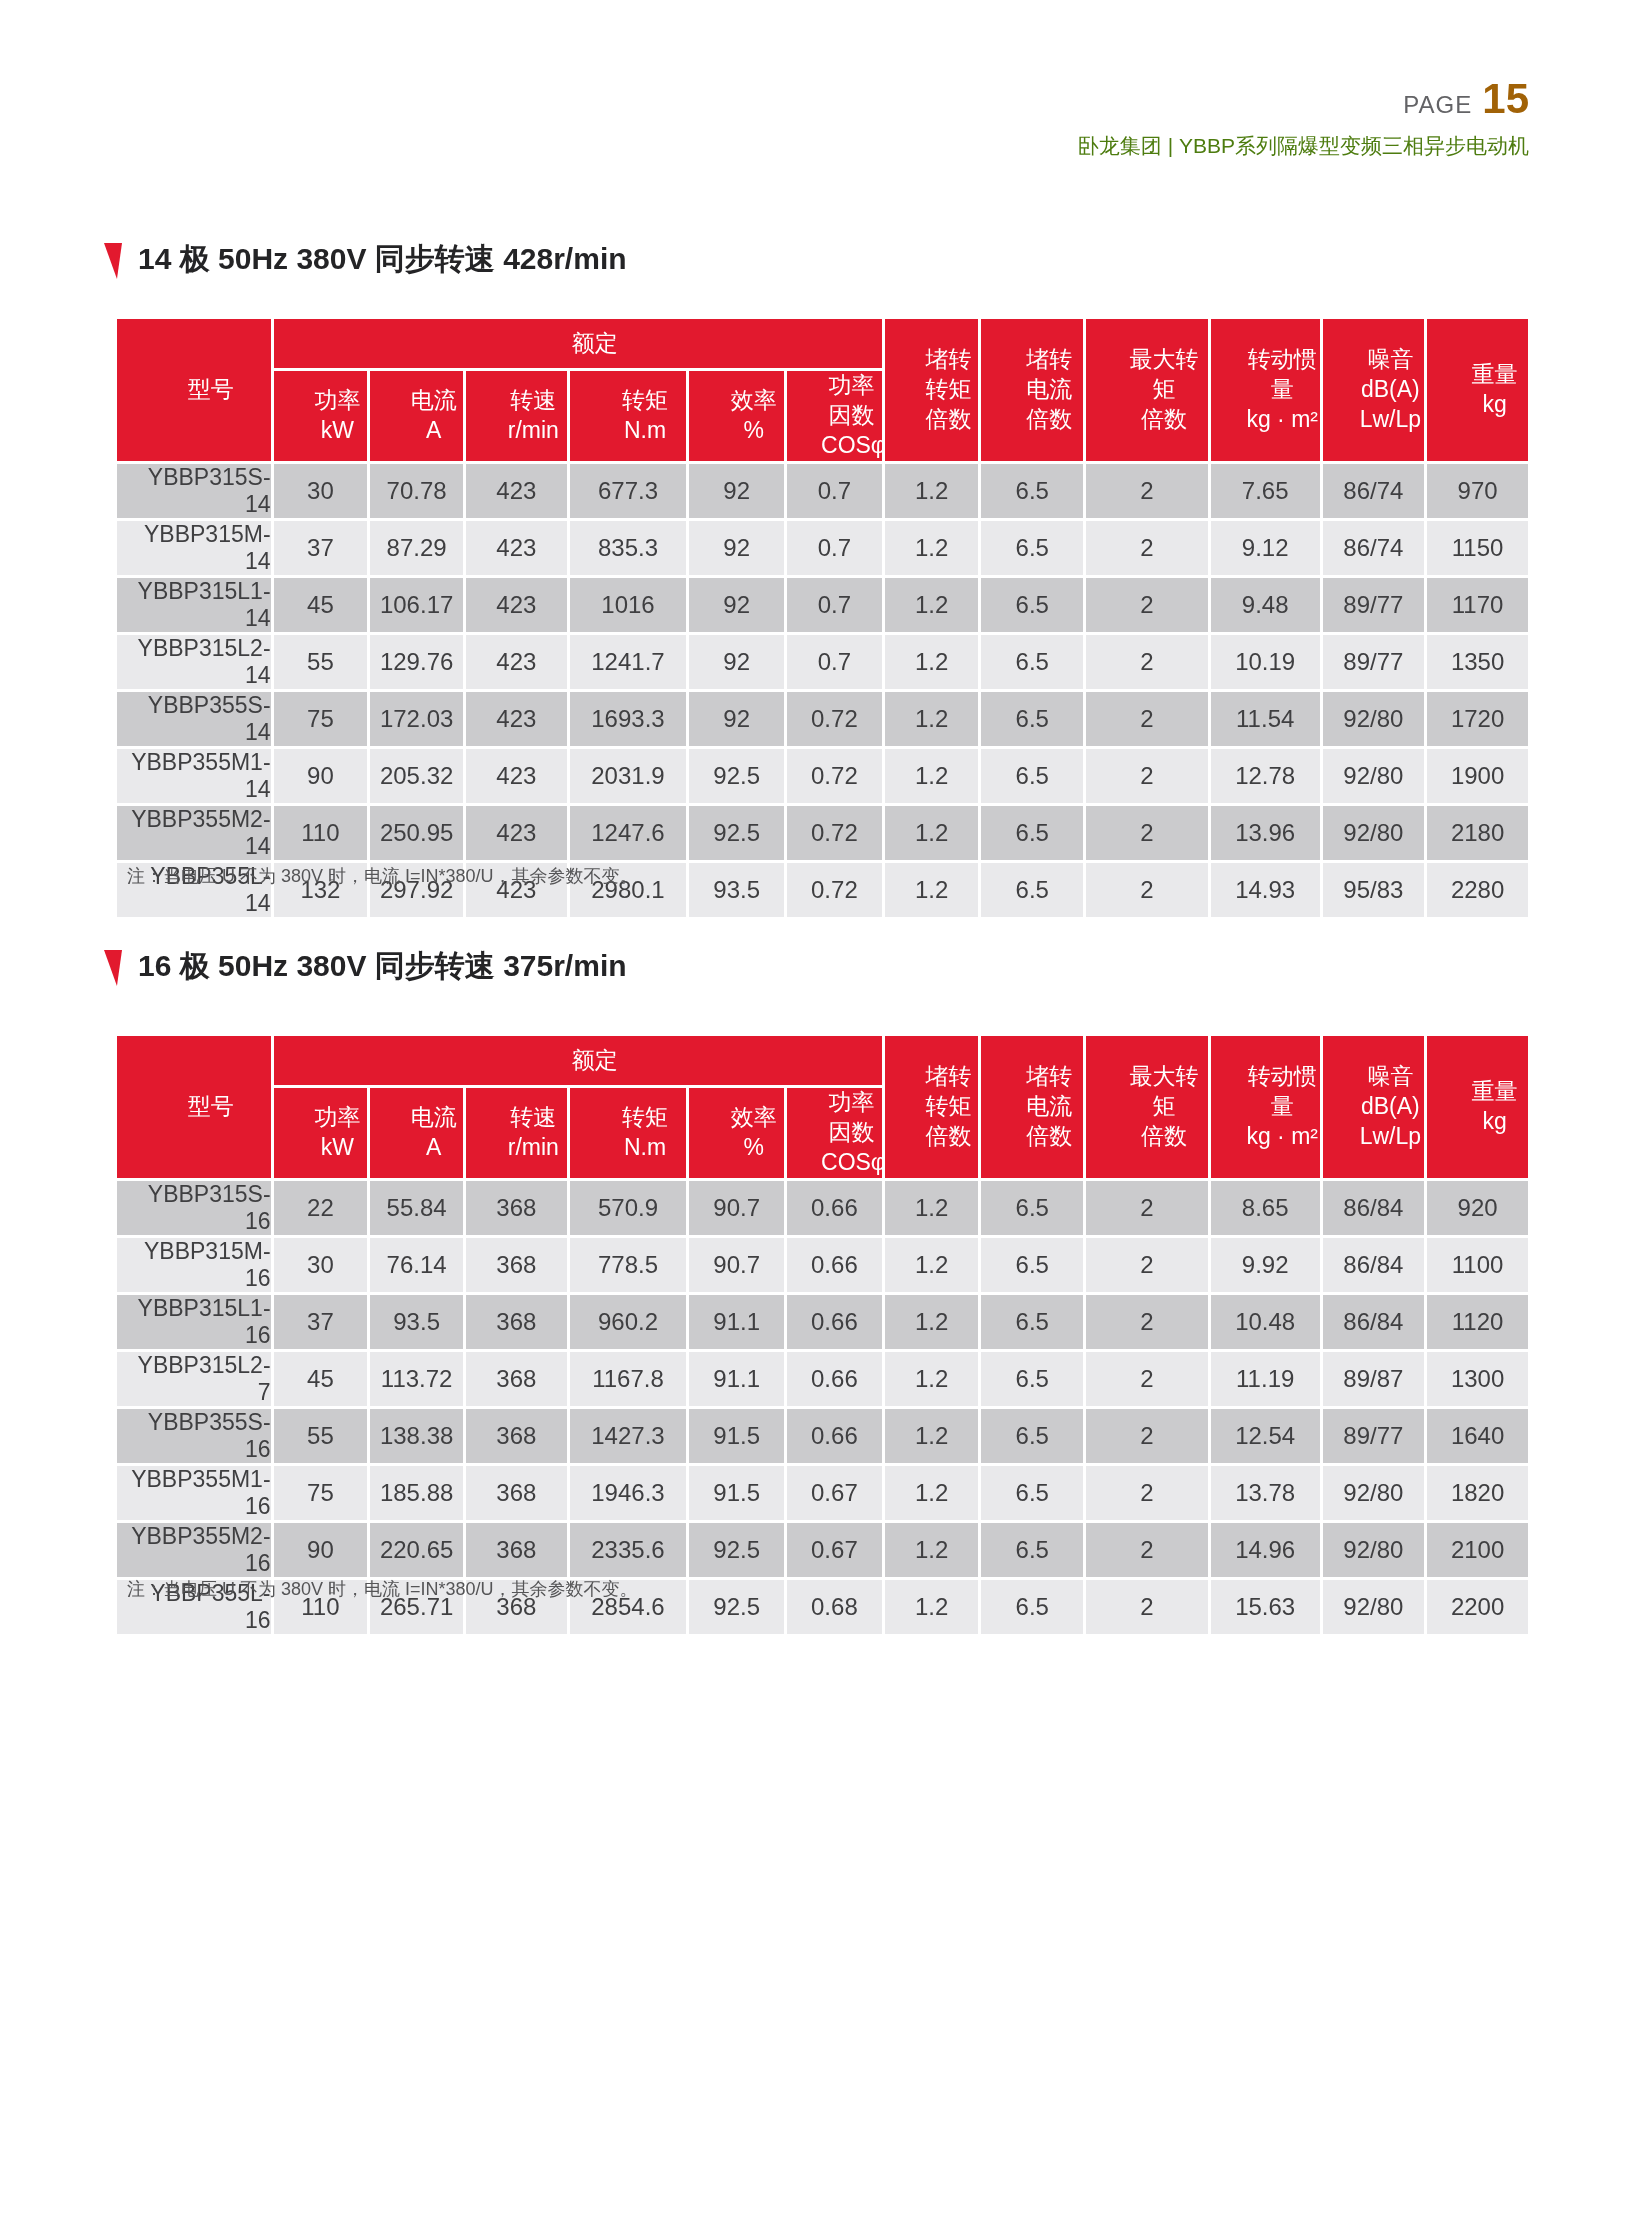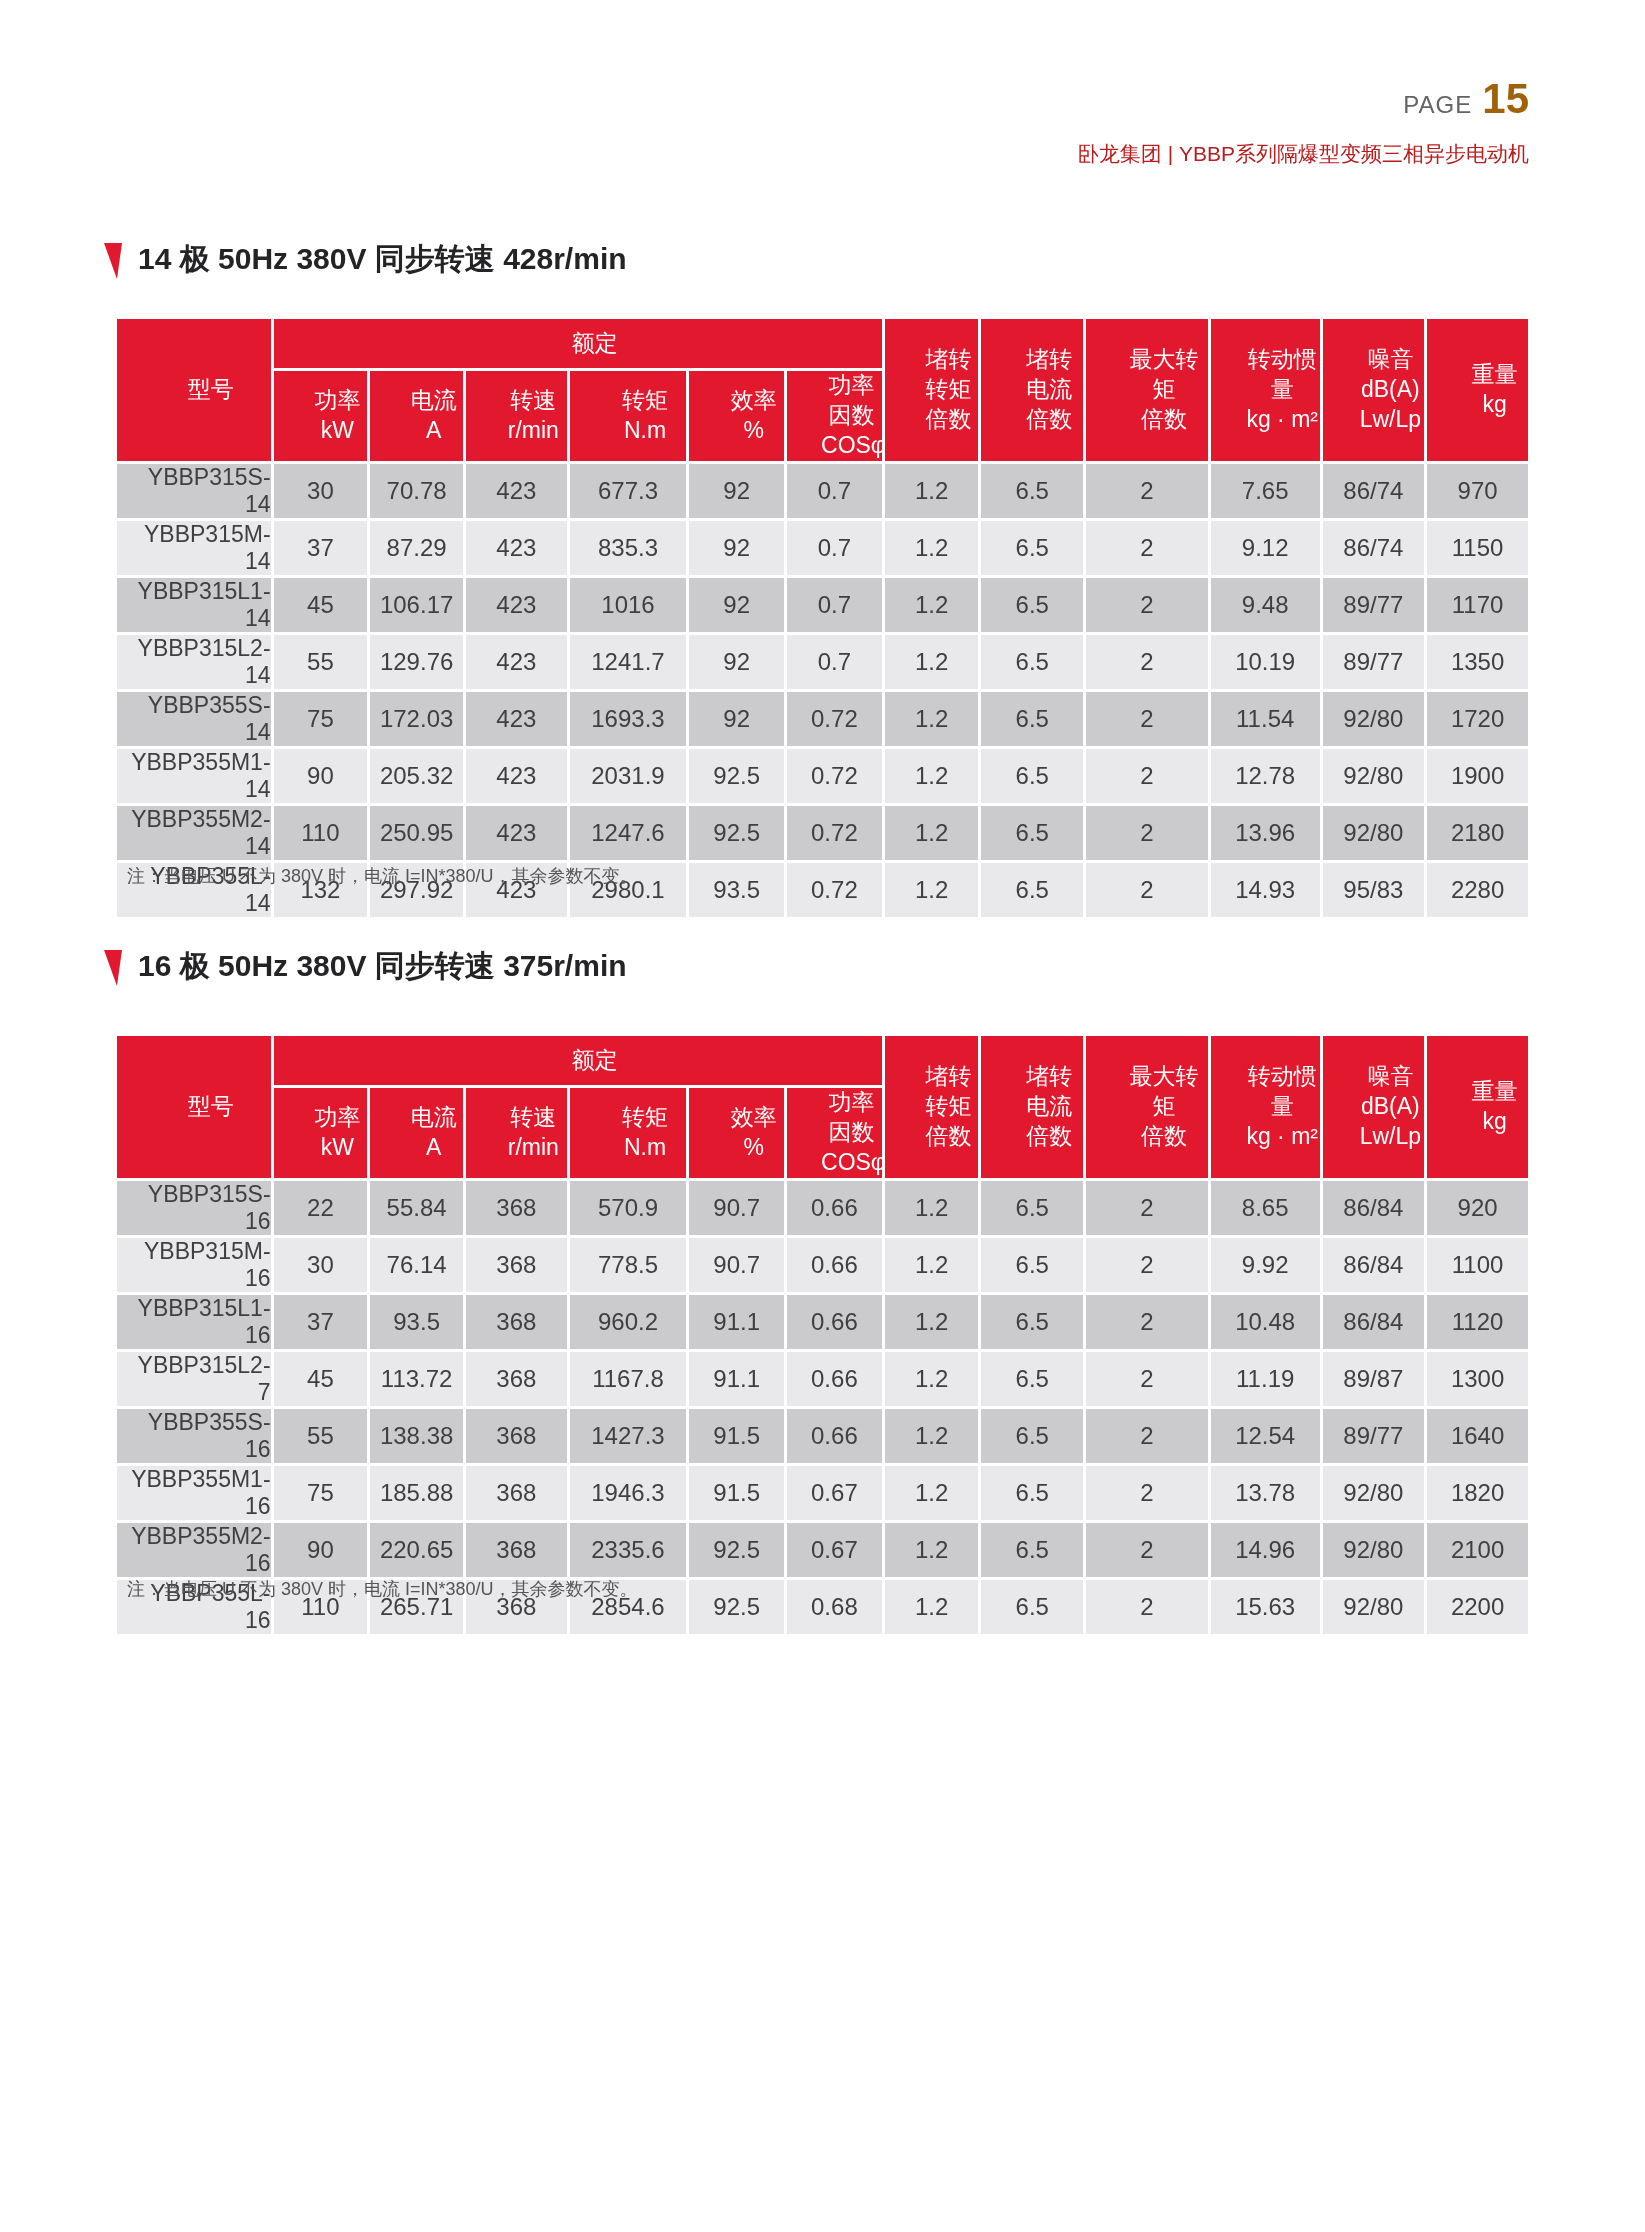--- a/index.html
+++ b/index.html
@@ -15,21 +15,21 @@
   .page-header{
     position:absolute;top:78px;right:117px;
     text-align:center;
   }
   .page-no{
     display:flex;justify-content:flex-end;align-items:baseline;gap:10px;
   }
   .page-no .lbl{font-size:24px;color:#636366;letter-spacing:1px;}
   .page-no .num{font-size:42px;font-weight:700;color:#a16207;line-height:1;}
   .doc-subtitle{
-    margin-top:20px;font-size:21px;color:#b91c1c;
+    margin-top:12px;font-size:21px;color:#4d7c0f;
   }
   
   .section-title{
     position:absolute;left:104px;display:flex;align-items:flex-start;gap:16px;
   }
   .tri-marker{
     display:inline-block;width:18px;height:36px;margin-top:2px;
     background:#e2192e;
     -webkit-clip-path:polygon(0 0,100% 0,72% 100%);
     clip-path:polygon(0 0,100% 0,72% 100%);

